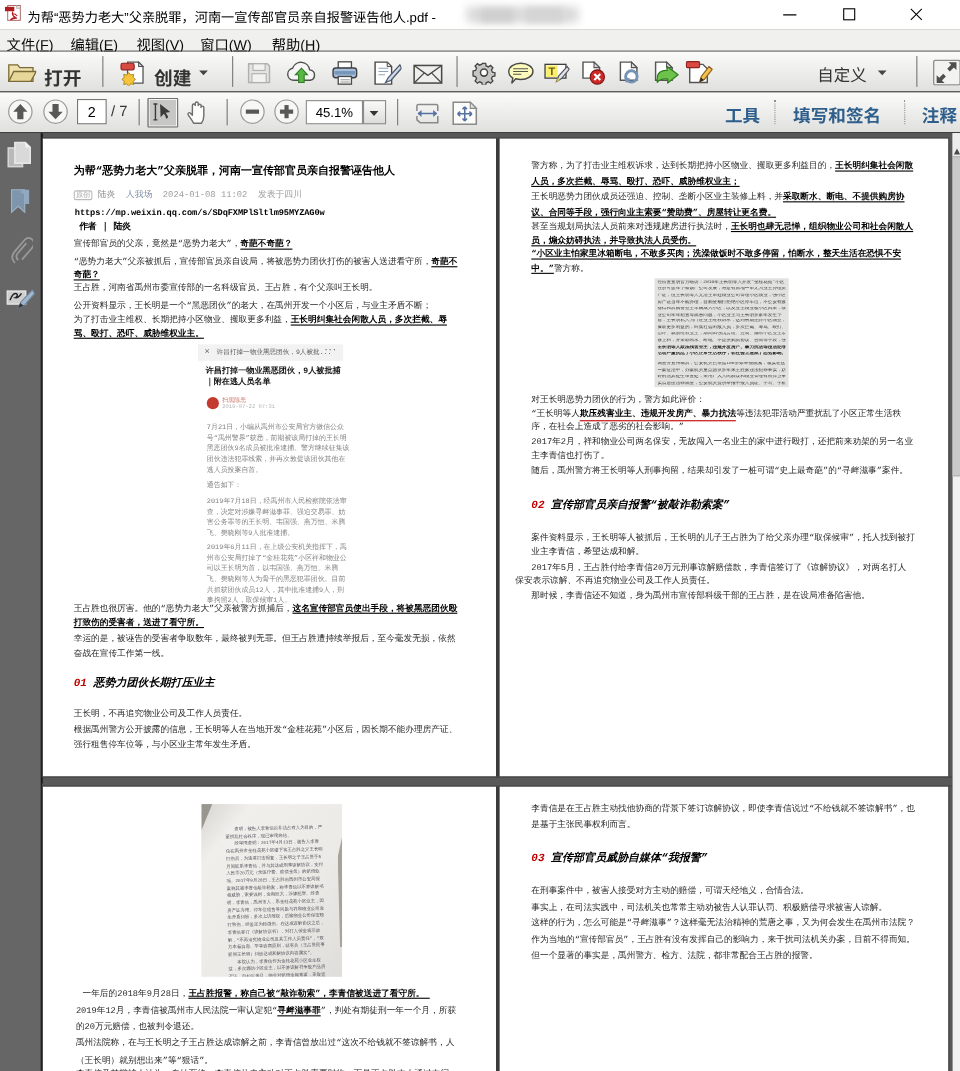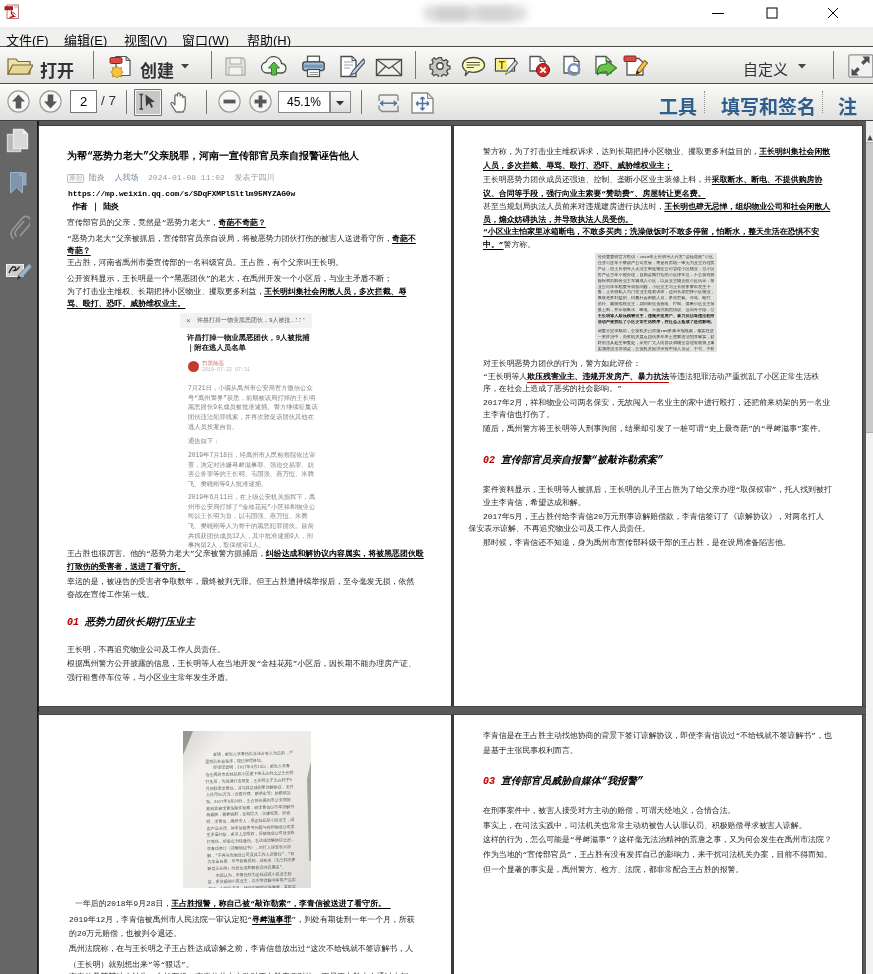--- a/index.html
+++ b/index.html
@@ -11,21 +11,21 @@
 .sep2{position:absolute;top:6px;height:24px;width:1px;background:#777;}
 
 #titlebar{position:absolute;left:0;top:0;width:873px;height:27px;background:#fff;}
 #title-t{position:absolute;left:25px;top:7px;font-size:12px;color:#000;white-space:nowrap;}
 #blurpatch{position:absolute;left:424px;top:6px;width:102px;height:15px;background:#dadada;filter:blur(4px);border-radius:3px;}
 #menubar{position:absolute;left:0;top:27px;width:873px;height:19px;background:#f0f0ee;border-bottom:1px solid #4d4d4d;}
 .mi{position:absolute;top:2.5px;font-size:13px;color:#0a0a0a;}
 #toolbar1{position:absolute;left:0;top:47px;width:873px;height:36px;background:linear-gradient(#fbfbfa,#e8e8e6 70%,#e0e0de);border-bottom:1px solid #4d4d4d;}
 #toolbar2{position:absolute;left:0;top:84px;width:873px;height:36px;background:linear-gradient(#fbfbfa,#e8e8e6 70%,#e0e0de);border-bottom:1px solid #3f3f3f;}
 .tbtext{position:absolute;font-size:17px;color:#333;}
-.bluetab{position:absolute;top:8px;font-size:19px;font-weight:bold;color:#2e5f8c;}
+.bluetab{position:absolute;top:8px;font-size:16px;font-weight:bold;color:#2e5f8c;}
 
 #main{position:absolute;left:0;top:121px;width:873px;height:853px;background:#585858;}
 #sidebar{position:absolute;left:0;top:0;width:37px;height:853px;background:#666;border-right:2px solid #1a1a1a;}
 #scroll{position:absolute;left:866px;top:0;width:7px;height:853px;background:#f1f1f1;}
 #scroll .btn{position:absolute;left:0;top:0;width:7px;height:21px;background:#ededed;}
 #scroll .thumb{position:absolute;left:0;top:21px;width:7px;height:289px;background:#c9c9c9;border-top:1px solid #b0b0b0;border-bottom:1px solid #b0b0b0;}
 .page{position:absolute;background:#fff;box-shadow:0 0 0 1px #3c3c3c;font-family:Liberation Mono, monospace;}
 #p1{left:39px;top:4.5px;width:412px;height:580px;}
 #p2{left:453.5px;top:4.5px;width:408px;height:580px;}
 #p4{left:39px;top:591.5px;width:412px;height:382px;}
@@ -41,20 +41,21 @@
 <body>
 
 <div id="titlebar">
  <svg class="abs" style="left:4px;top:3px" width="17" height="17" viewBox="0 0 17 17">
   <rect x="3" y="2" width="11.5" height="13.5" fill="#fefefe" stroke="#b36b6b" stroke-width=".9"></rect>
   <path d="M11 2 L14.5 4.8 L11 4.8 Z" fill="#e8e8e8" stroke="#aaa" stroke-width=".6"></path>
   <rect x="0.5" y="3.2" width="8.5" height="4" fill="#ae1c20"></rect>
   <path d="M7.5 7.5 c-.6 2.8.8 4.6 2.6 5.2 c-2.2.4-3.8 1.4-4.6 2.4 c1.8-1.2 4-1.8 6-1.6" stroke="#ae1c20" stroke-width="1.1" fill="none"></path>
   <path d="M7.2 9.5 c1.8 0 3.6.8 4.4 2" stroke="#ae1c20" stroke-width="1" fill="none"></path>
  </svg>
+ <div id="title-t">为帮“恶势力老大”父亲脱罪，河南一宣传部官员亲自报警诬告他人.pdf -</div>
  <div id="blurpatch"></div>
     <div class="abs" style="left:437px;top:8px;width:30px;height:12px;background:#cfcfcf;filter:blur(3px)"></div>
     <div class="abs" style="left:478px;top:7px;width:34px;height:13px;background:#d4d4d4;filter:blur(3px)"></div>
  <svg class="abs" style="left:706px;top:0" width="160" height="27" viewBox="0 0 160 27">
   <line x1="6" y1="13.5" x2="18" y2="13.5" stroke="#000" stroke-width="1"></line>
   <rect x="61" y="8" width="10" height="10" fill="none" stroke="#000" stroke-width="1"></rect>
   <line x1="122" y1="8" x2="132" y2="18" stroke="#000" stroke-width="1"></line>
   <line x1="132" y1="8" x2="122" y2="18" stroke="#000" stroke-width="1"></line>
  </svg>
 </div>
@@ -273,21 +274,21 @@
   <div class="cb" style="top:327.3px">2019年7月18日，经禹州市人民检察院依法审</div>
   <div class="cb" style="top:337px">查，决定对涉嫌寻衅滋事罪、强迫交易罪、妨</div>
   <div class="cb" style="top:346.7px">害公务罪等的王长明、韦国强、燕万恒、米腾</div>
   <div class="cb" style="top:356.4px">飞、樊晓刚等9人批准逮捕。</div>
   <div class="cb" style="top:369.3px">2019年6月11日，在上级公安机关指挥下，禹</div>
   <div class="cb" style="top:379px">州市公安局打掉了“金桂花苑”小区祥和物业公</div>
   <div class="cb" style="top:388.7px">司以王长明为首，以韦国强、燕万恒、米腾</div>
   <div class="cb" style="top:398.4px">飞、樊晓刚等人为骨干的黑恶犯罪团伙。目前</div>
   <div class="cb" style="top:408.1px">共抓获团伙成员12人，其中批准逮捕9人，刑</div>
   <div class="cb" style="top:417.8px">事拘留2人，取保候审1人。</div>
-  <div class="ln t8" style="left:28px;top:424.9px">王占胜也很厉害。他的“恶势力老大”父亲被警方抓捕后，<b class="u">纠纷达成和解协议内容属实，将被黑恶团伙殴</b></div>
+  <div class="ln t8" style="left:28px;top:424.9px">王占胜也很厉害。他的“恶势力老大”父亲被警方抓捕后，<b class="u">这名宣传部官员使出手段，将被黑恶团伙殴</b></div>
   <div class="ln t8" style="left:28px;top:437.1px"><b class="u">打致伤的受害者，送进了看守所。</b></div>
   <div class="ln t8" style="left:28px;top:452.2px">幸运的是，被诬告的受害者争取数年，最终被判无罪。但王占胜遭持续举报后，至今毫发无损，依然</div>
   <div class="ln t8" style="left:28px;top:465.4px">奋战在宣传工作第一线。</div>
   <div class="ln hdr" style="left:28px;top:492px"><span class="red">01</span> 恶势力团伙长期打压业主</div>
   <div class="ln t8" style="left:28px;top:520.6px">王长明，不再追究物业公司及工作人员责任。</div>
   <div class="ln t8" style="left:28px;top:534.8px">根据禹州警方公开披露的信息，王长明等人在当地开发“金桂花苑”小区后，因长期不能办理房产证、</div>
   <div class="ln t8" style="left:28px;top:548.9px">强行租售停车位等，与小区业主常年发生矛盾。</div>
  </div>
  <div class="page" id="p2">
   <div class="ln t8" style="left:29.5px;top:22.1px">警方称，为了打击业主维权诉求，达到长期把持小区物业、攫取更多利益目的，<b class="u">王长明纠集社会闲散</b></div>

